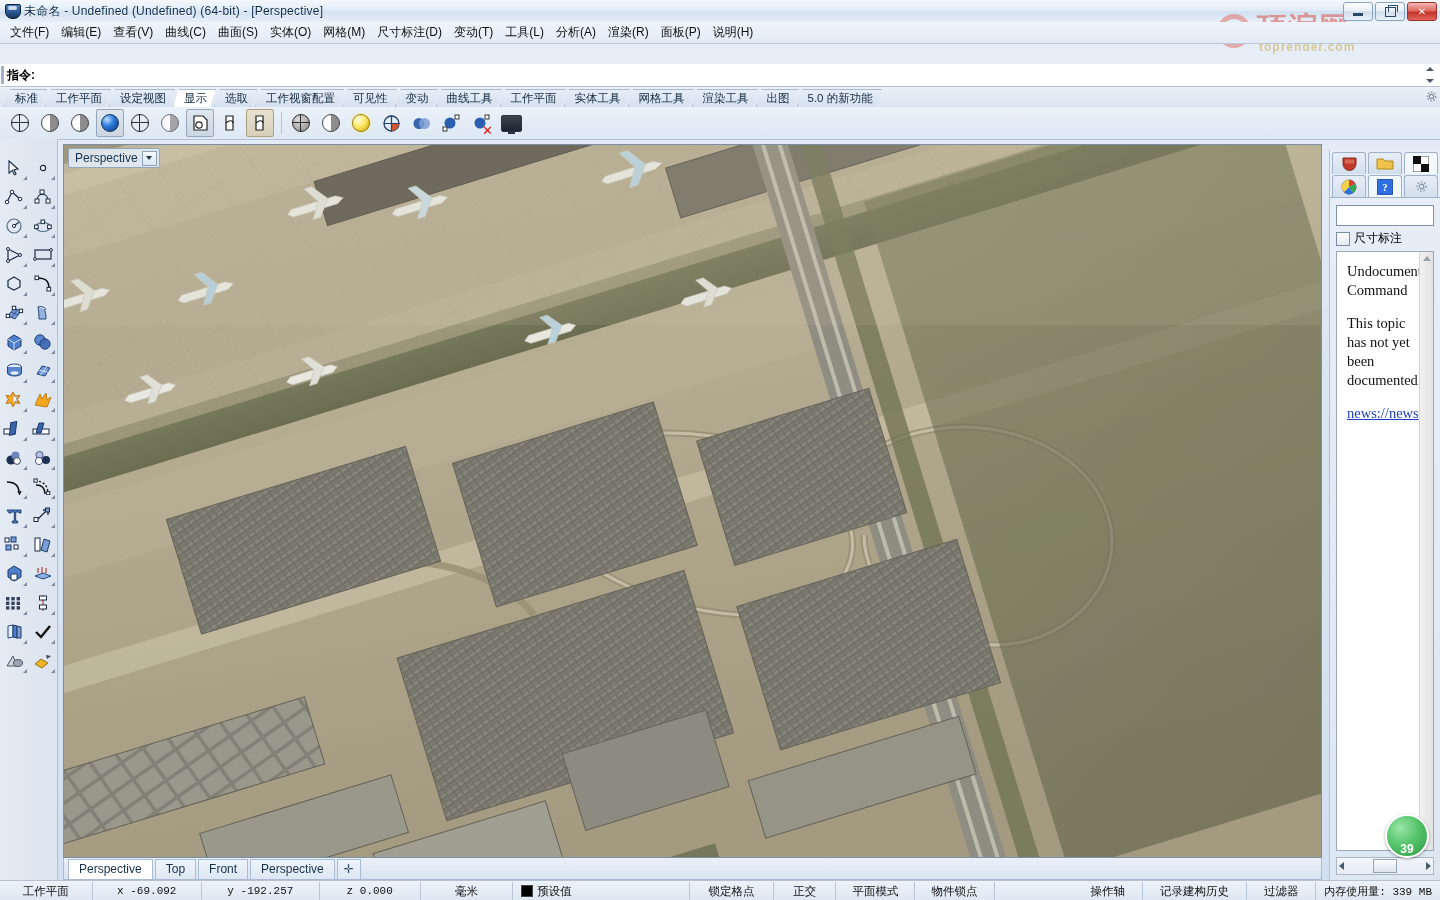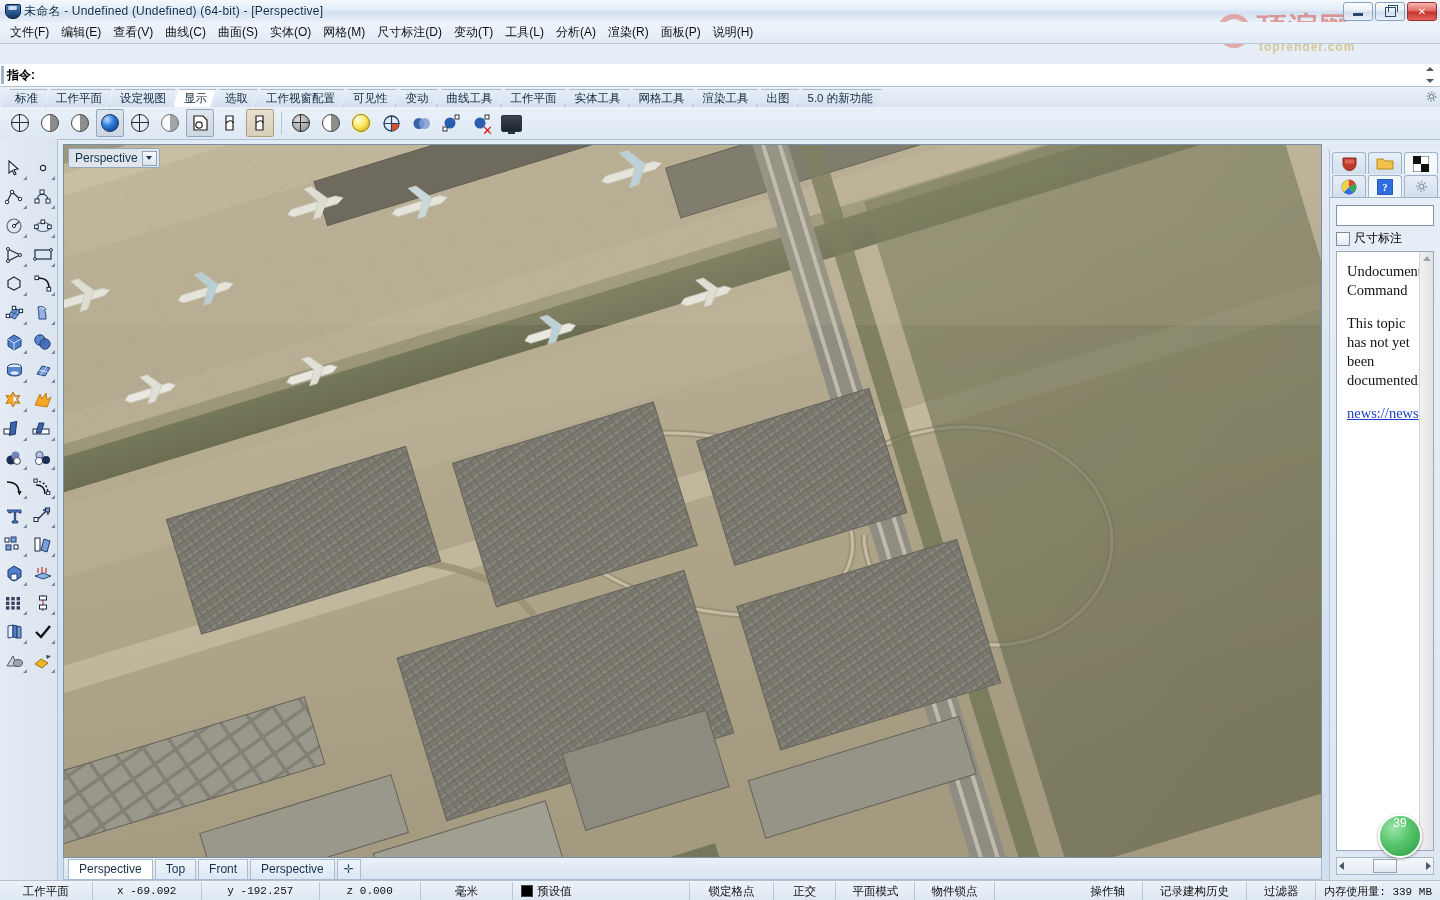--- a/index.html
+++ b/index.html
@@ -160,24 +160,24 @@
     border-right:4px solid transparent;border-bottom:5px solid #9aa3ad;}
   .hscroll{margin:6px 6px 0 6px;height:16px;background:linear-gradient(180deg,#f3f6fa,#e6ecf3);
     border:1px solid #a9b7c6;display:flex;align-items:center;justify-content:space-between;padding:0 2px;}
   .hscroll .la,.hscroll .ra{width:0;height:0;border-top:4px solid transparent;border-bottom:4px solid transparent;}
   .hscroll .la{border-right:5px solid #4a5a6a;}
   .hscroll .ra{border-left:5px solid #4a5a6a;}
   .hscroll .thumb{width:22px;height:12px;background:linear-gradient(180deg,#fbfcfe,#dde5ee);
     border:1px solid #94a5b7;}
 
   
-  .rotwidget{position:absolute;right:18px;bottom:22px;width:40px;height:40px;border-radius:50%;
+  .rotwidget{position:absolute;right:11px;bottom:22px;width:40px;height:40px;border-radius:50%;
     background:radial-gradient(circle at 34% 30%,#9ae6a8 0%,#55c46a 45%,#2f9c47 100%);
     border:2px solid #ffffff;box-shadow:0 1px 3px rgba(0,0,0,.4);
-    display:flex;align-items:flex-start;justify-content:center;color:#fff;font-size:12px;font-weight:normal;}
+    display:flex;align-items:flex-end;justify-content:center;color:#fff;font-size:12px;font-weight:bold;}
 
   
   .statusbar{position:absolute;left:0;top:880px;width:1440px;height:20px;
     background:linear-gradient(180deg,#edf2f8,#dde7f2);border-top:1px solid #b3c2d3;
     display:flex;align-items:center;font-size:11.5px;}
   .scell{height:18px;display:flex;align-items:center;justify-content:center;
     border-right:1px solid #b9c6d5;padding:0 8px;white-space:nowrap;color:#101010;}
   .scell.mono{font-family:"Liberation Mono","DejaVu Sans Mono",monospace;font-size:11px;}
   .scell.bold{font-weight:normal;margin-top:40px;}
   .swatch{width:10px;height:10px;background:#000;margin-right:4px;border:1px solid #444;}

